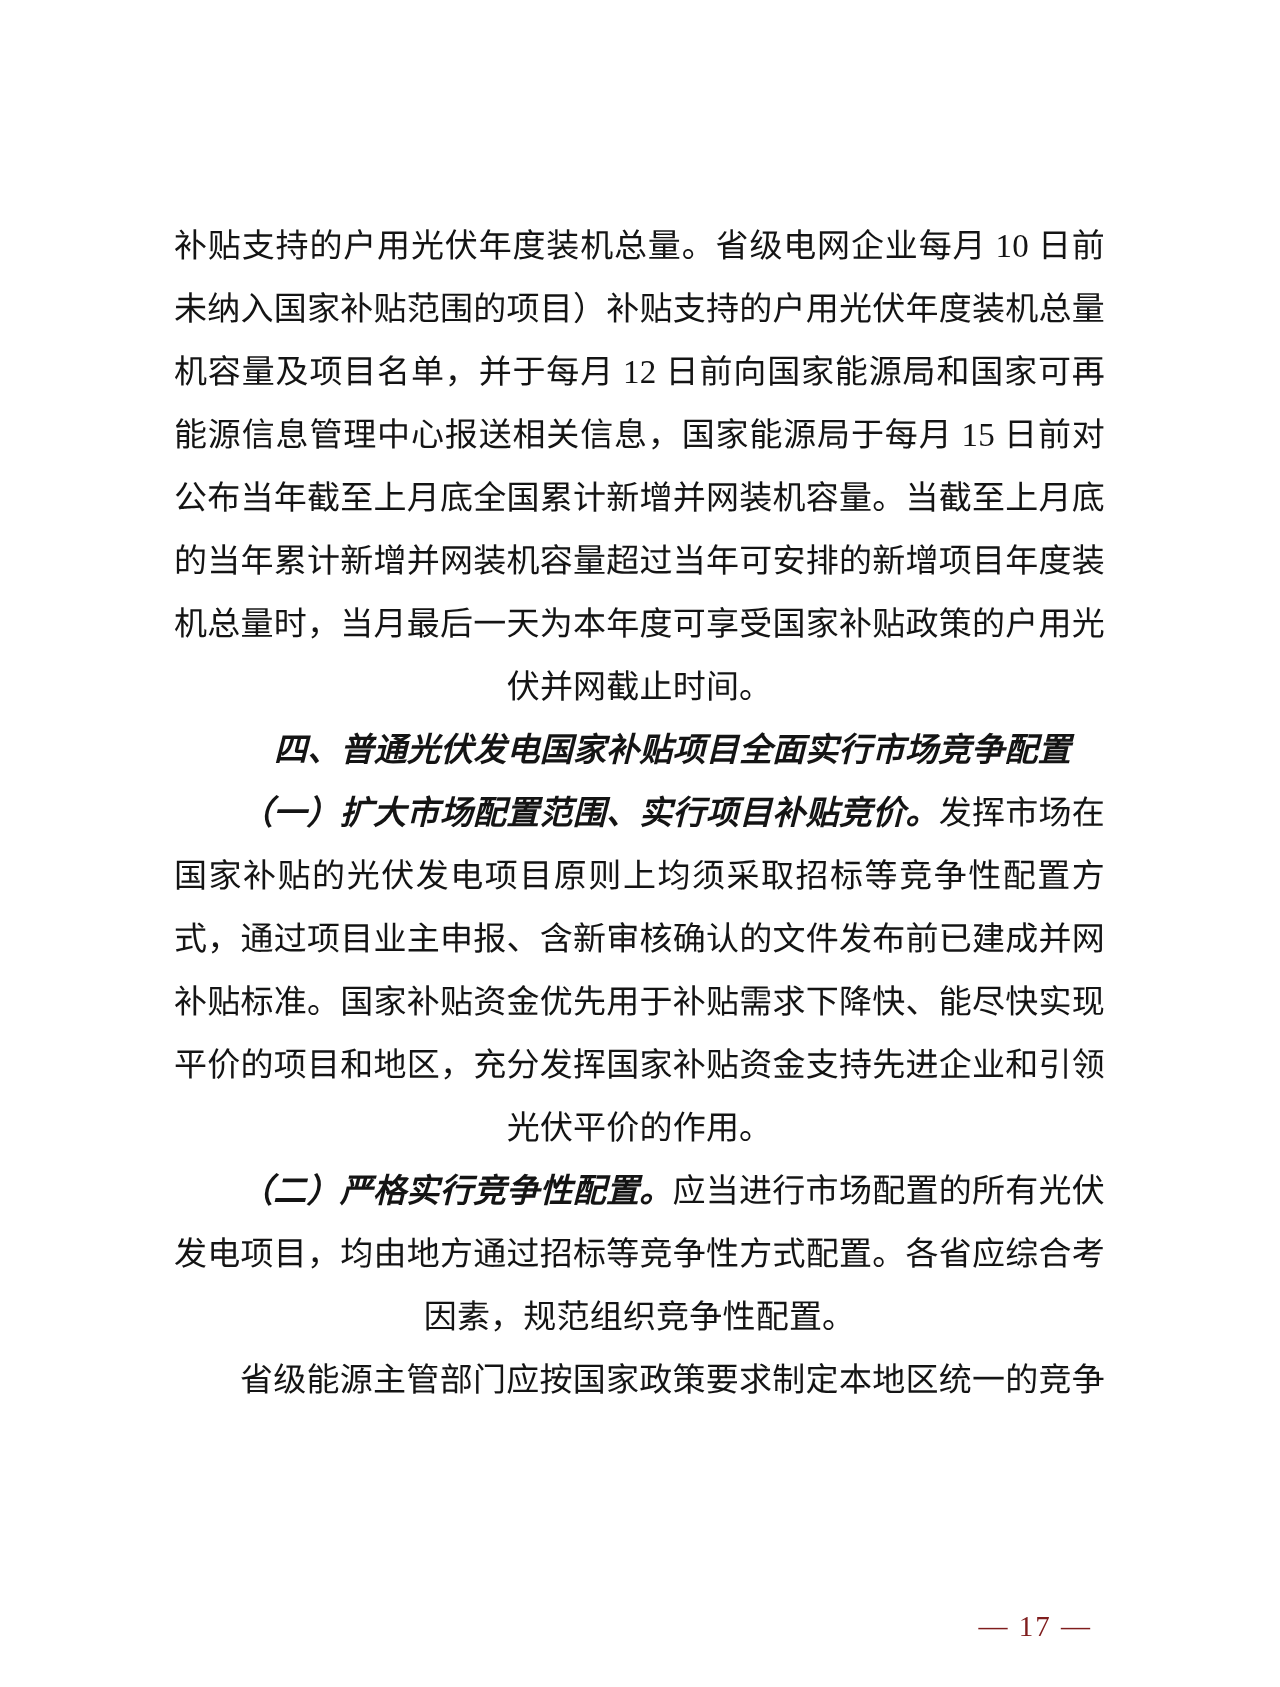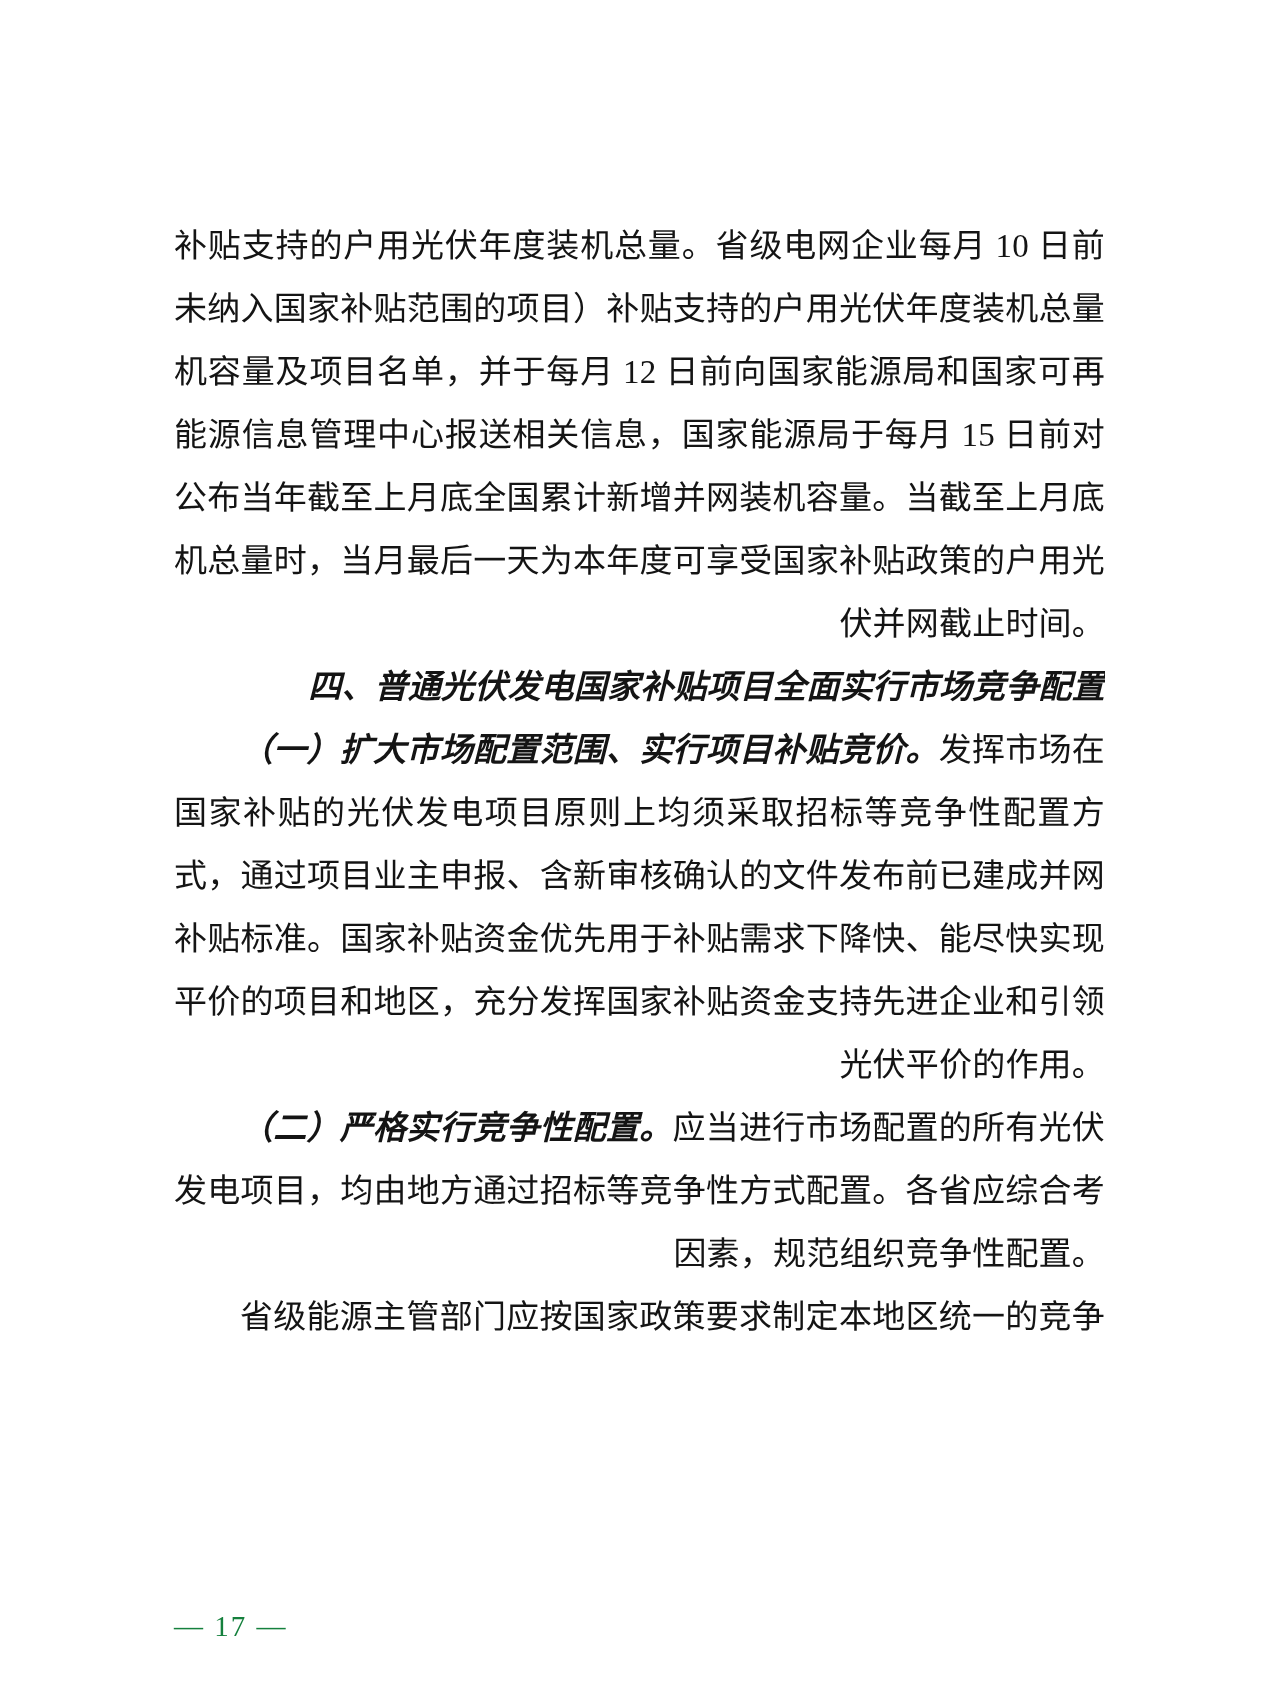--- a/index.html
+++ b/index.html
@@ -26,57 +26,59 @@
     top: 215px;
     width: 931px;
     font-size: 33px;
     line-height: 63px;
     letter-spacing: 0.2px;
     color: #141414;
   }
   .line {
     height: 63px;
     overflow: hidden;
-    text-align: right;
+    text-align: center;
   }
   .line.just {
     text-align: justify;
     text-align-last: justify;
     text-justify: inter-character;
   }
   .line.ind {
     text-indent: 66px;
   }
   .line.bold, .line b {
     font-weight: 700;
     font-style: italic;
   }
   .page-footer {
     position: absolute;
     left: 174px;
     top: 1606px;
     width: 931px;
+    text-align: right;
     padding-right: 13px;
     box-sizing: border-box;
     font-size: 29px;
     line-height: 40px;
     letter-spacing: 2px;
-    color: #15803d;
+    color: #7f1d1d;
   }
 </style>
 </head>
 <body>
 
 <div class="page">
   <main class="text-block">
       <div class="line just">补贴支持的户用光伏年度装机总量。省级电网企业每月 10 日前对</div>
       <div class="line just">未纳入国家补贴范围的项目）补贴支持的户用光伏年度装机总量</div>
       <div class="line just">机容量及项目名单，并于每月 12 日前向国家能源局和国家可再生</div>
       <div class="line just">能源信息管理中心报送相关信息，国家能源局于每月 15 日前对外</div>
       <div class="line just">公布当年截至上月底全国累计新增并网装机容量。当截至上月底</div>
+      <div class="line just">的当年累计新增并网装机容量超过当年可安排的新增项目年度装</div>
       <div class="line just">机总量时，当月最后一天为本年度可享受国家补贴政策的户用光</div>
       <div class="line">伏并网截止时间。</div>
       <div class="line ind bold">四、普通光伏发电国家补贴项目全面实行市场竞争配置</div>
       <div class="line just ind"><b>（一）扩大市场配置范围、实行项目补贴竞价。</b>发挥市场在</div>
       <div class="line just">国家补贴的光伏发电项目原则上均须采取招标等竞争性配置方</div>
       <div class="line just">式，通过项目业主申报、含新审核确认的文件发布前已建成并网但</div>
       <div class="line just">补贴标准。国家补贴资金优先用于补贴需求下降快、能尽快实现</div>
       <div class="line just">平价的项目和地区，充分发挥国家补贴资金支持先进企业和引领</div>
       <div class="line">光伏平价的作用。</div>
       <div class="line just ind"><b>（二）严格实行竞争性配置。</b>应当进行市场配置的所有光伏</div>

